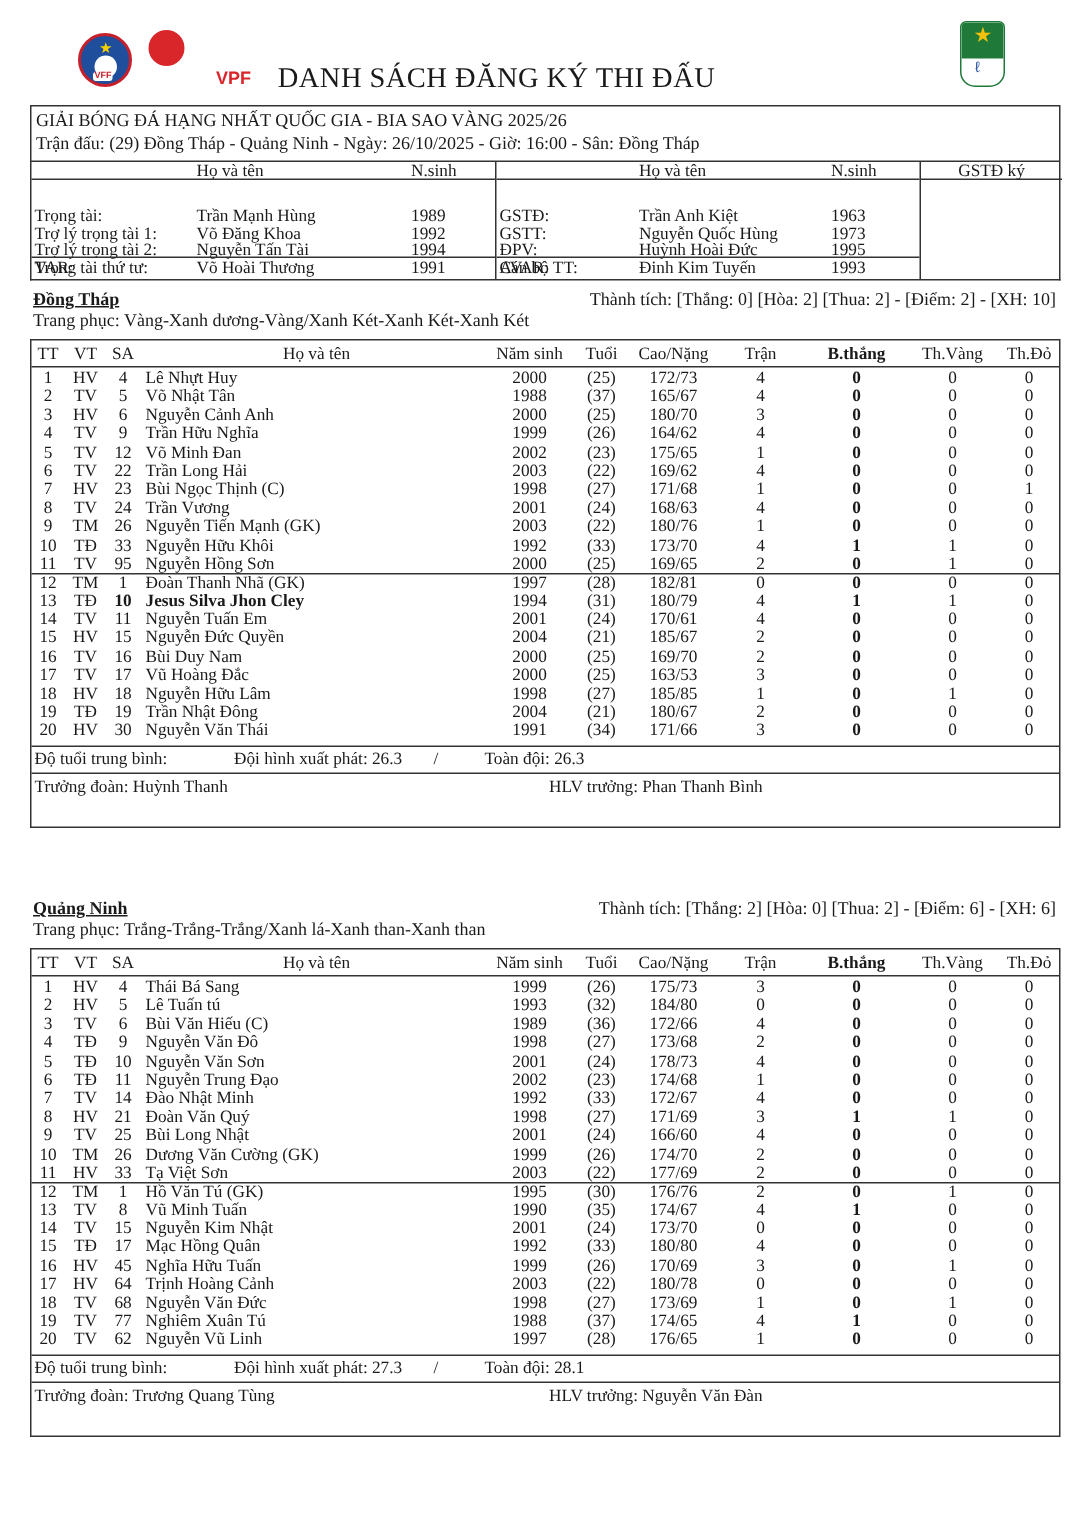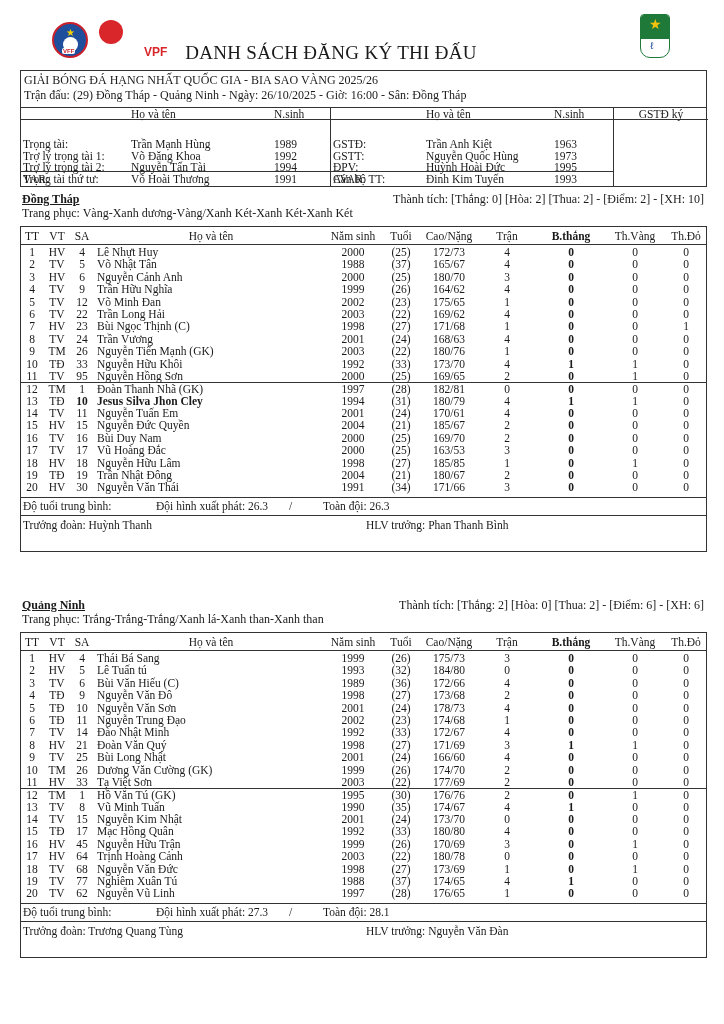--- a/index.html
+++ b/index.html
@@ -649,21 +649,21 @@
         <span class="cell col-cao">180/80</span>
         <span class="cell col-tran">4</span>
         <span class="cell col-bt">0</span>
         <span class="cell col-tv">0</span>
         <span class="cell col-td">0</span>
       </div>
       <div class="sq-row">
         <span class="cell col-tt">16</span>
         <span class="cell col-vt">HV</span>
         <span class="cell col-sa">45</span>
-        <span class="cell col-name">Nguyễn Hữu Trận</span>
+        <span class="cell col-name">Nghĩa Hữu Tuấn</span>
         <span class="cell col-nam">1999</span>
         <span class="cell col-tuoi">(26)</span>
         <span class="cell col-cao">170/69</span>
         <span class="cell col-tran">3</span>
         <span class="cell col-bt">0</span>
         <span class="cell col-tv">1</span>
         <span class="cell col-td">0</span>
       </div>
       <div class="sq-row">
         <span class="cell col-tt">17</span>

